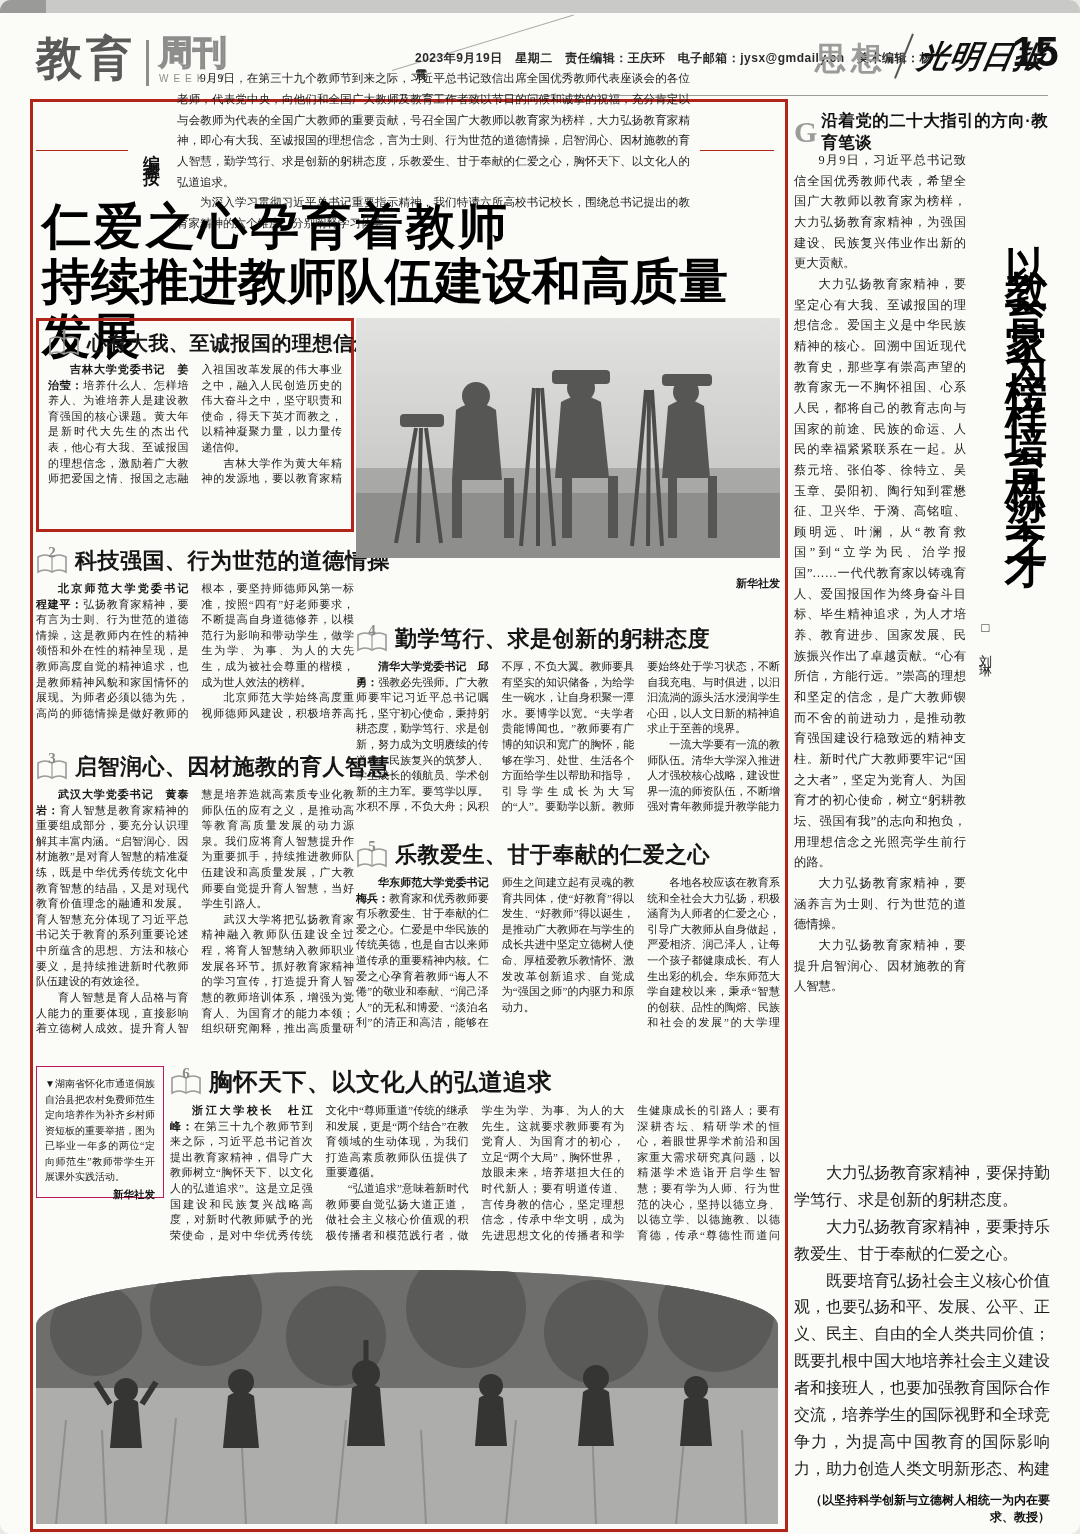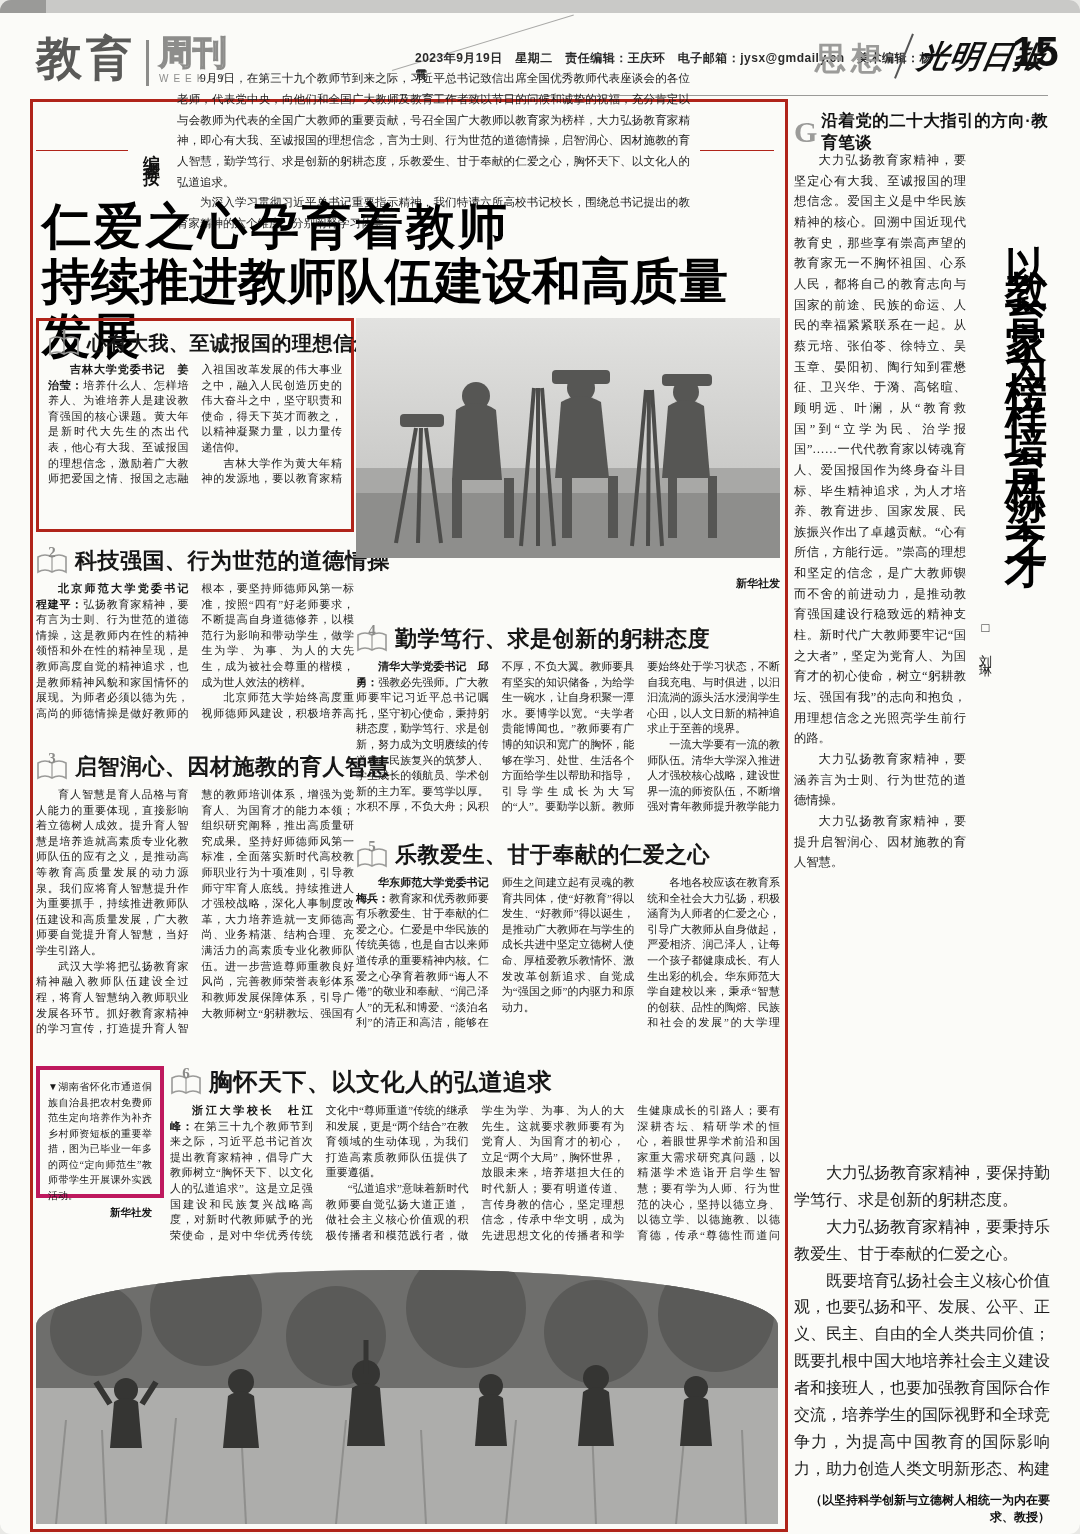--- a/index.html
+++ b/index.html
@@ -67,21 +67,21 @@
   .h160{height:160px;} .h170{height:170px;} .h146{height:146px;}
 
   
   .photo-top{left:356px;top:318px;width:424px;height:240px;overflow:hidden;background:#cfcfcd;}
   .caption{left:356px;top:564px;width:424px;font-size:11px;line-height:1.6;text-align:justify;color:#1a1a1a;}
   .caption .cred{float:right;font-weight:900;}
   .photo-bottom{left:36px;top:1270px;width:742px;height:254px;overflow:hidden;background:#9d9d9b;
                 border-radius:48% 48% 0 0 / 22% 22% 0 0;}
 
   
-  .note-box{left:36px;top:1066px;width:128px;height:132px;border:4px solid #be185d;box-sizing:border-box;padding:9px 8px;}
+  .note-box{left:36px;top:1066px;width:128px;height:132px;border:1px solid #be185d;box-sizing:border-box;padding:9px 8px;}
   .note-box p{margin:0;font-size:10px;line-height:1.55;text-align:justify;color:#1a1a1a;}
   .note-box .cred{display:block;text-align:right;font-weight:900;font-size:10.5px;margin-top:3px;}
 
   
   .rc-kicker{left:794px;top:110px;width:256px;display:flex;align-items:center;gap:4px;}
   .rc-g{font-size:30px;font-weight:900;color:#9b9b99;line-height:1;font-family:"Liberation Serif",serif;}
   .rc-kicker-text{font-size:16.5px;font-weight:900;letter-spacing:0.5px;color:#111;
                   font-family:"Liberation Sans",sans-serif;}
   .rc-row{left:794px;top:150px;width:256px;height:1004px;display:flex;}
   .rc-text{flex:1;overflow:hidden;padding-right:6px;}
@@ -177,20 +177,21 @@
       <span class="sec-icon">
         <svg width="32" height="22" viewBox="0 0 32 22">
             <path d="M2 4 Q9 0 16 4 Q23 0 30 4 L30 19 Q23 15 16 19 Q9 15 2 19 Z" fill="none" stroke="#9a9a98" stroke-width="1.6"></path>
             <line x1="16" y1="4" x2="16" y2="19" stroke="#9a9a98" stroke-width="1.2"></line>
           </svg>
         <span class="n">3</span>
       </span>
       <span class="sec-title">启智润心、因材施教的育人智慧</span>
     </div>
     <div class="cols2 h250">
+      <p class="bp"><b class="byline">武汉大学党委书记　黄泰岩：</b><span>育人智慧是教育家精神的重要组成部分，要充分认识理解其丰富内涵。“启智润心、因材施教”是对育人智慧的精准凝练，既是中华优秀传统文化中教育智慧的结晶，又是对现代教育价值理念的融通和发展。育人智慧充分体现了习近平总书记关于教育的系列重要论述中所蕴含的思想、方法和核心要义，是持续推进新时代教师队伍建设的有效途径。</span></p>
       <div>
           <p class="bp">育人智慧是育人品格与育人能力的重要体现，直接影响着立德树人成效。提升育人智慧是培养造就高素质专业化教师队伍的应有之义，是推动高等教育高质量发展的动力源泉。我们应将育人智慧提升作为重要抓手，持续推进教师队伍建设和高质量发展，广大教师要自觉提升育人智慧，当好学生引路人。</p>
           <p class="bp">武汉大学将把弘扬教育家精神融入教师队伍建设全过程，将育人智慧纳入教师职业发展各环节。抓好教育家精神的学习宣传，打造提升育人智慧的教师培训体系，增强为党育人、为国育才的能力本领；组织研究阐释，推出高质量研究成果。坚持好师德师风第一标准，全面落实新时代高校教师职业行为十项准则，引导教师守牢育人底线。持续推进人才强校战略，深化人事制度改革，大力培养造就一支师德高尚、业务精湛、结构合理、充满活力的高素质专业化教师队伍。进一步营造尊师重教良好风尚，完善教师荣誉表彰体系和教师发展保障体系，引导广大教师树立“躬耕教坛、强国有我”的志向和抱负，为建设教育强国作出应有贡献。</p>
         </div>
     </div>
   </div>
 
   <div class="abs photo-top">
     <svg width="424" height="240" viewBox="0 0 424 240" preserveAspectRatio="none">
       <defs>
@@ -341,20 +342,21 @@
       </g>
     </svg>
   </div>
 
   <div class="abs rc-kicker">
     <span class="rc-g">G</span>
     <span class="rc-kicker-text">沿着党的二十大指引的方向·教育笔谈</span>
   </div>
   <div class="abs rc-row">
     <div class="rc-text">
+        <p class="" style="">9月9日，习近平总书记致信全国优秀教师代表，希望全国广大教师以教育家为榜样，大力弘扬教育家精神，为强国建设、民族复兴伟业作出新的更大贡献。</p>
         <p class="" style="">大力弘扬教育家精神，要坚定心有大我、至诚报国的理想信念。爱国主义是中华民族精神的核心。回溯中国近现代教育史，那些享有崇高声望的教育家无一不胸怀祖国、心系人民，都将自己的教育志向与国家的前途、民族的命运、人民的幸福紧紧联系在一起。从蔡元培、张伯苓、徐特立、吴玉章、晏阳初、陶行知到霍懋征、卫兴华、于漪、高铭暄、顾明远、叶澜，从“教育救国”到“立学为民、治学报国”……一代代教育家以铸魂育人、爱国报国作为终身奋斗目标、毕生精神追求，为人才培养、教育进步、国家发展、民族振兴作出了卓越贡献。“心有所信，方能行远。”崇高的理想和坚定的信念，是广大教师锲而不舍的前进动力，是推动教育强国建设行稳致远的精神支柱。新时代广大教师要牢记“国之大者”，坚定为党育人、为国育才的初心使命，树立“躬耕教坛、强国有我”的志向和抱负，用理想信念之光照亮学生前行的路。</p>
         <p class="" style="">大力弘扬教育家精神，要涵养言为士则、行为世范的道德情操。</p>
         <p class="" style="">大力弘扬教育家精神，要提升启智润心、因材施教的育人智慧。</p>
       </div>
     <div class="rc-author">□<span>刘琳</span></div>
     <div class="rc-title">以教育家为榜样培育栋梁之才</div>
   </div>
   <div class="abs rc-more">
       <p class="" style="">大力弘扬教育家精神，要保持勤学笃行、求是创新的躬耕态度。</p>
       <p class="" style="">大力弘扬教育家精神，要秉持乐教爱生、甘于奉献的仁爱之心。</p>

